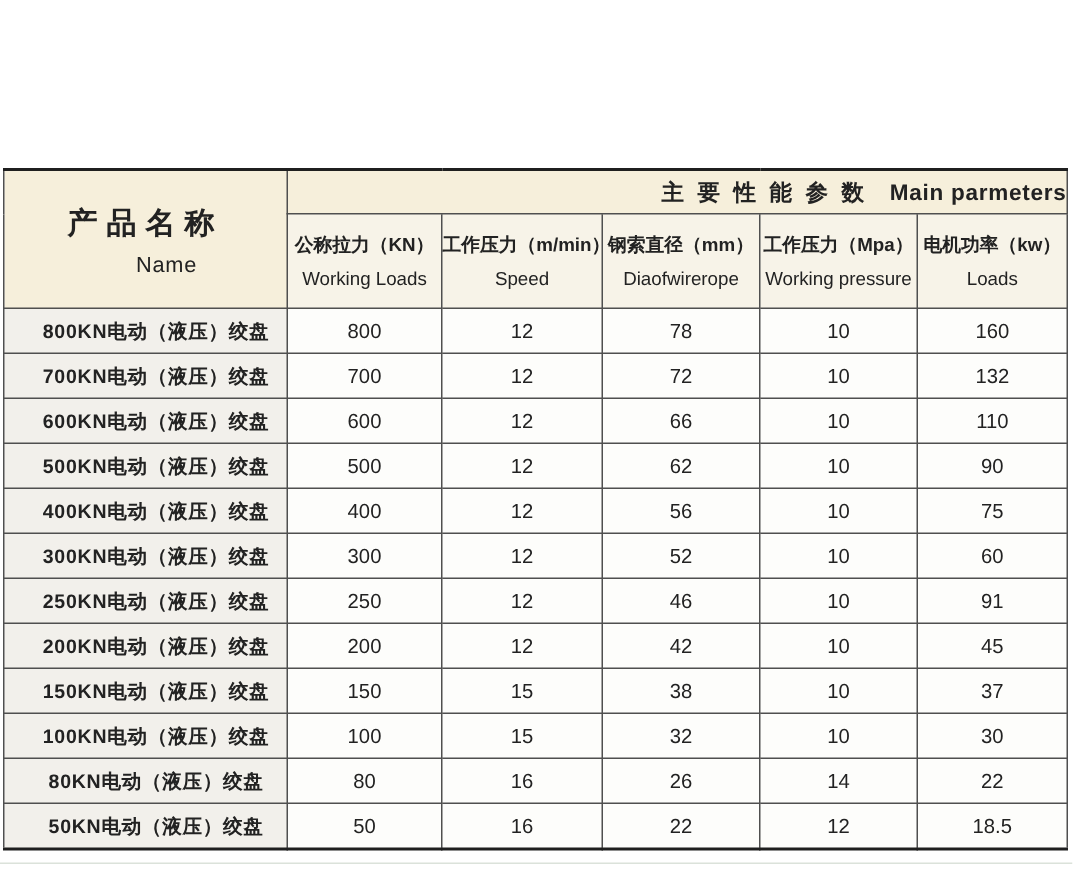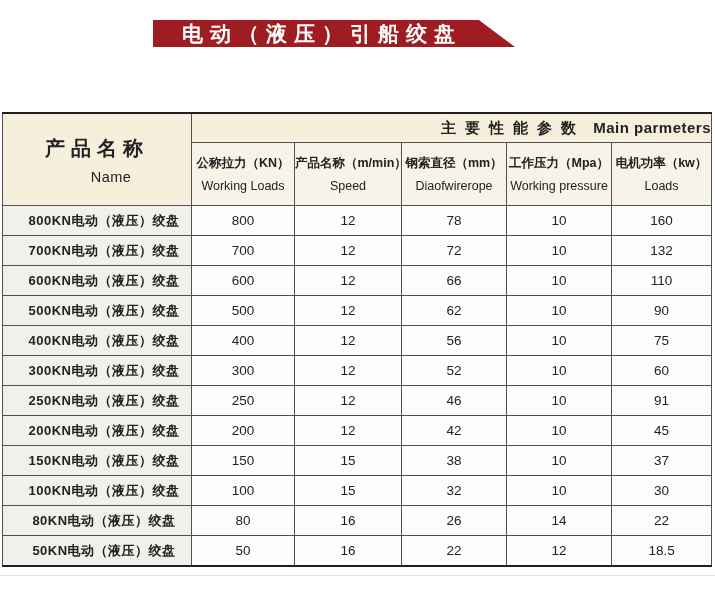--- a/index.html
+++ b/index.html
@@ -68,23 +68,20 @@
   .after-line {
     position:absolute; left:0; top:575px; width:715px; height:1px;
     background:#ccd5ca; opacity:0.7;
   }
 </style>
 </head>
 <body>
 
 <div class="page">
 
-  <div class="banner">
-    <span class="banner-text">电动（液压）引船绞盘</span>
-  </div>
 
 
   <table class="spec">
     <colgroup>
       <col style="width:189px">
         <col style="width:103px">
         <col style="width:107px">
       <col style="width:105px">
         <col style="width:105px">
         <col style="width:100px">
@@ -99,21 +96,21 @@
           <span class="zh">主要性能参数</span>
           <span class="en">Main parmeters</span>
         </th>
       </tr>
       <tr class="subhead">
         <th>
           <div class="zh">公称拉力（KN）</div>
           <div class="en">Working Loads</div>
         </th>
         <th>
-          <div class="zh">产品名称（m/min）</div>
+          <div class="zh">工作压力（m/min）</div>
           <div class="en">Speed</div>
         </th>
         <th>
           <div class="zh">钢索直径（mm）</div>
           <div class="en">Diaofwirerope</div>
         </th>
         <th>
           <div class="zh">工作压力（Mpa）</div>
           <div class="en">Working pressure</div>
         </th>

